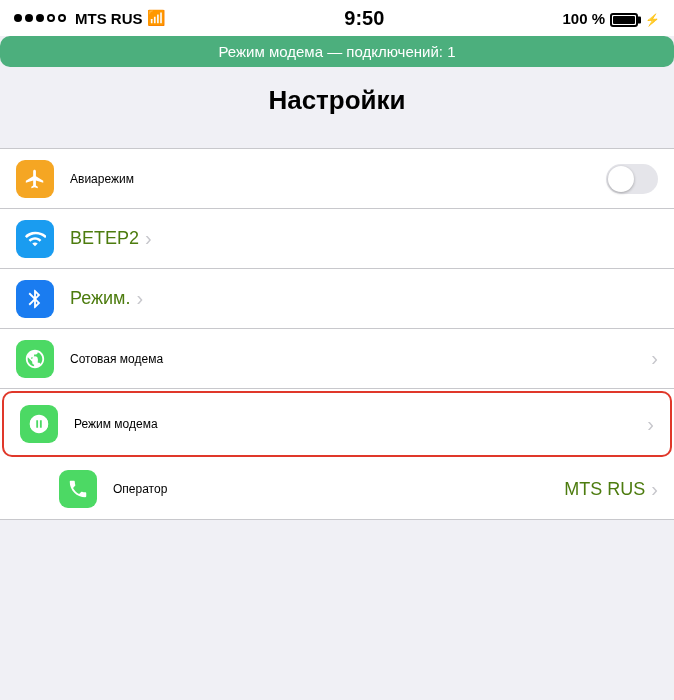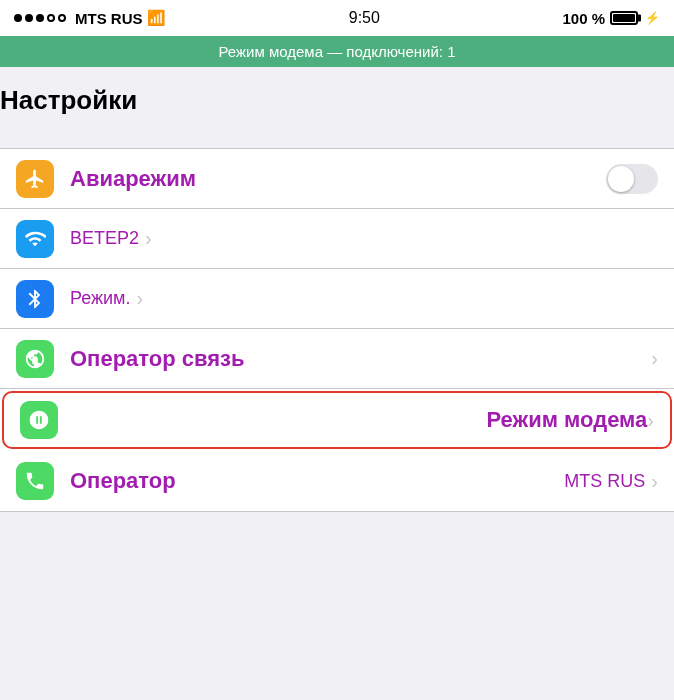--- a/index.html
+++ b/index.html
@@ -34,22 +34,22 @@
       width: 8px; height: 8px;
       border-radius: 50%;
       background: #000;
     }
     .dot.empty {
       background: transparent;
       border: 2px solid #000;
     }
     .carrier { font-size: 15px; font-weight: 600; margin-left: 4px; }
     .wifi-icon { font-size: 15px; }
-    .status-center { font-size: 16px; font-weight: 400; }
-    .status-right { display: flex; align-items: center; gap: 5px; font-size: 15px; font-weight: 600; }
+    .status-center { font-size: 20px; font-weight: 700; }
+    .status-right { display: flex; align-items: flex-end; gap: 5px; font-size: 15px; font-weight: 600; }
     .battery-bar {
       width: 28px; height: 14px;
       border: 2px solid #000;
       border-radius: 3px;
       position: relative;
       margin-right: 2px;
     }
     .battery-bar::after {
       content: '';
       position: absolute;
@@ -71,25 +71,27 @@
     .lightning { font-size: 12px; }
 
     
     .hotspot-banner {
       background: #4CAF7D;
       color: #fff;
       text-align: center;
       font-size: 15px;
       padding: 7px 0;
       font-weight: 400;
+      border-radius: 10px;
     }
 
     
     .page-title-bar {
       background: #f0f0f5;
+      text-align: center;
       padding: 18px 0 14px 0;
     }
     .page-title {
       font-size: 26px;
       font-weight: 700;
       color: #000;
     }
 
     
     .section-gap {
@@ -109,55 +111,55 @@
       align-items: center;
       padding: 0 16px;
       height: 60px;
       background: #fff;
       border-bottom: 1px solid #c8c8cc;
       cursor: pointer;
       position: relative;
     }
     .settings-row:last-child {
       border-bottom: none;
+      margin-left: 43px;
     }
     .settings-row.highlighted {
       border: 2.5px solid #e0382a;
       border-radius: 10px;
       margin: 2px 2px;
-      height: 58px;
-      text-align: right;
+      height: 66px;
     }
 
     .row-icon {
       width: 38px;
       height: 38px;
       border-radius: 9px;
       display: flex;
       align-items: center;
       justify-content: center;
       margin-right: 16px;
       flex-shrink: 0;
     }
 
     .row-icon svg {
       width: 22px; height: 22px;
       fill: #fff;
     }
 
     .row-label {
       flex: 1;
-      font-size: 22px;
-      color: #a21caf;
-      font-weight: 700;
+      font-size: 12px;
+      color: #000000;
+      font-weight: 400;
     }
 
     .row-value {
       font-size: 18px;
-      color: #a21caf;
+      color: #4d7c0f;
       margin-right: 6px;
     }
 
     .chevron {
       color: #c7c7cc;
       font-size: 20px;
       font-weight: 300;
     }
 
     .toggle {
@@ -242,21 +244,21 @@
       <span class="row-value">Режим.</span>
       <span class="chevron">›</span>
     </div>
     <div class="settings-row">
       <div class="row-icon" style="background: rgb(76, 217, 100);">
         <svg viewBox="0 0 24 24">
           <circle cx="12" cy="12" r="3"></circle>
           <path d="M12 2C6.48 2 2 6.48 2 12s4.48 10 10 10 10-4.48 10-10S17.52 2 12 2zm-1 17.93c-3.95-.49-7-3.85-7-7.93 0-.62.08-1.21.21-1.79L9 15v1c0 1.1.9 2 2 2v1.93zm6.9-2.54c-.26-.81-1-1.39-1.9-1.39h-1v-3c0-.55-.45-1-1-1H8v-2h2c.55 0 1-.45 1-1V7h2c1.1 0 2-.9 2-2v-.41c2.93 1.19 5 4.06 5 7.41 0 2.08-.8 3.97-2.1 5.39z"></path>
         </svg>
       </div>
-      <span class="row-label">Оператор связь</span>
+      <span class="row-label">Сотовая модема</span>
       <span class="chevron">›</span>
     </div>
     <div class="settings-row highlighted">
       <div class="row-icon" style="background: rgb(76, 217, 100);">
         <svg viewBox="0 0 24 24">
           <path d="M12 2C6.48 2 2 6.48 2 12s4.48 10 10 10 10-4.48 10-10S17.52 2 12 2zm-1 14H9V8h2v8zm4 0h-2V8h2v8z"></path>
           <path d="M7 7c-2.76 2.76-2.76 7.24 0 10M17 7c2.76 2.76 2.76 7.24 0 10M4.93 4.93C1.02 8.84 1.02 15.16 4.93 19.07M19.07 4.93c3.91 3.91 3.91 10.23 0 14.14"></path>
         </svg>
       </div>
       <span class="row-label">Режим модема</span>

